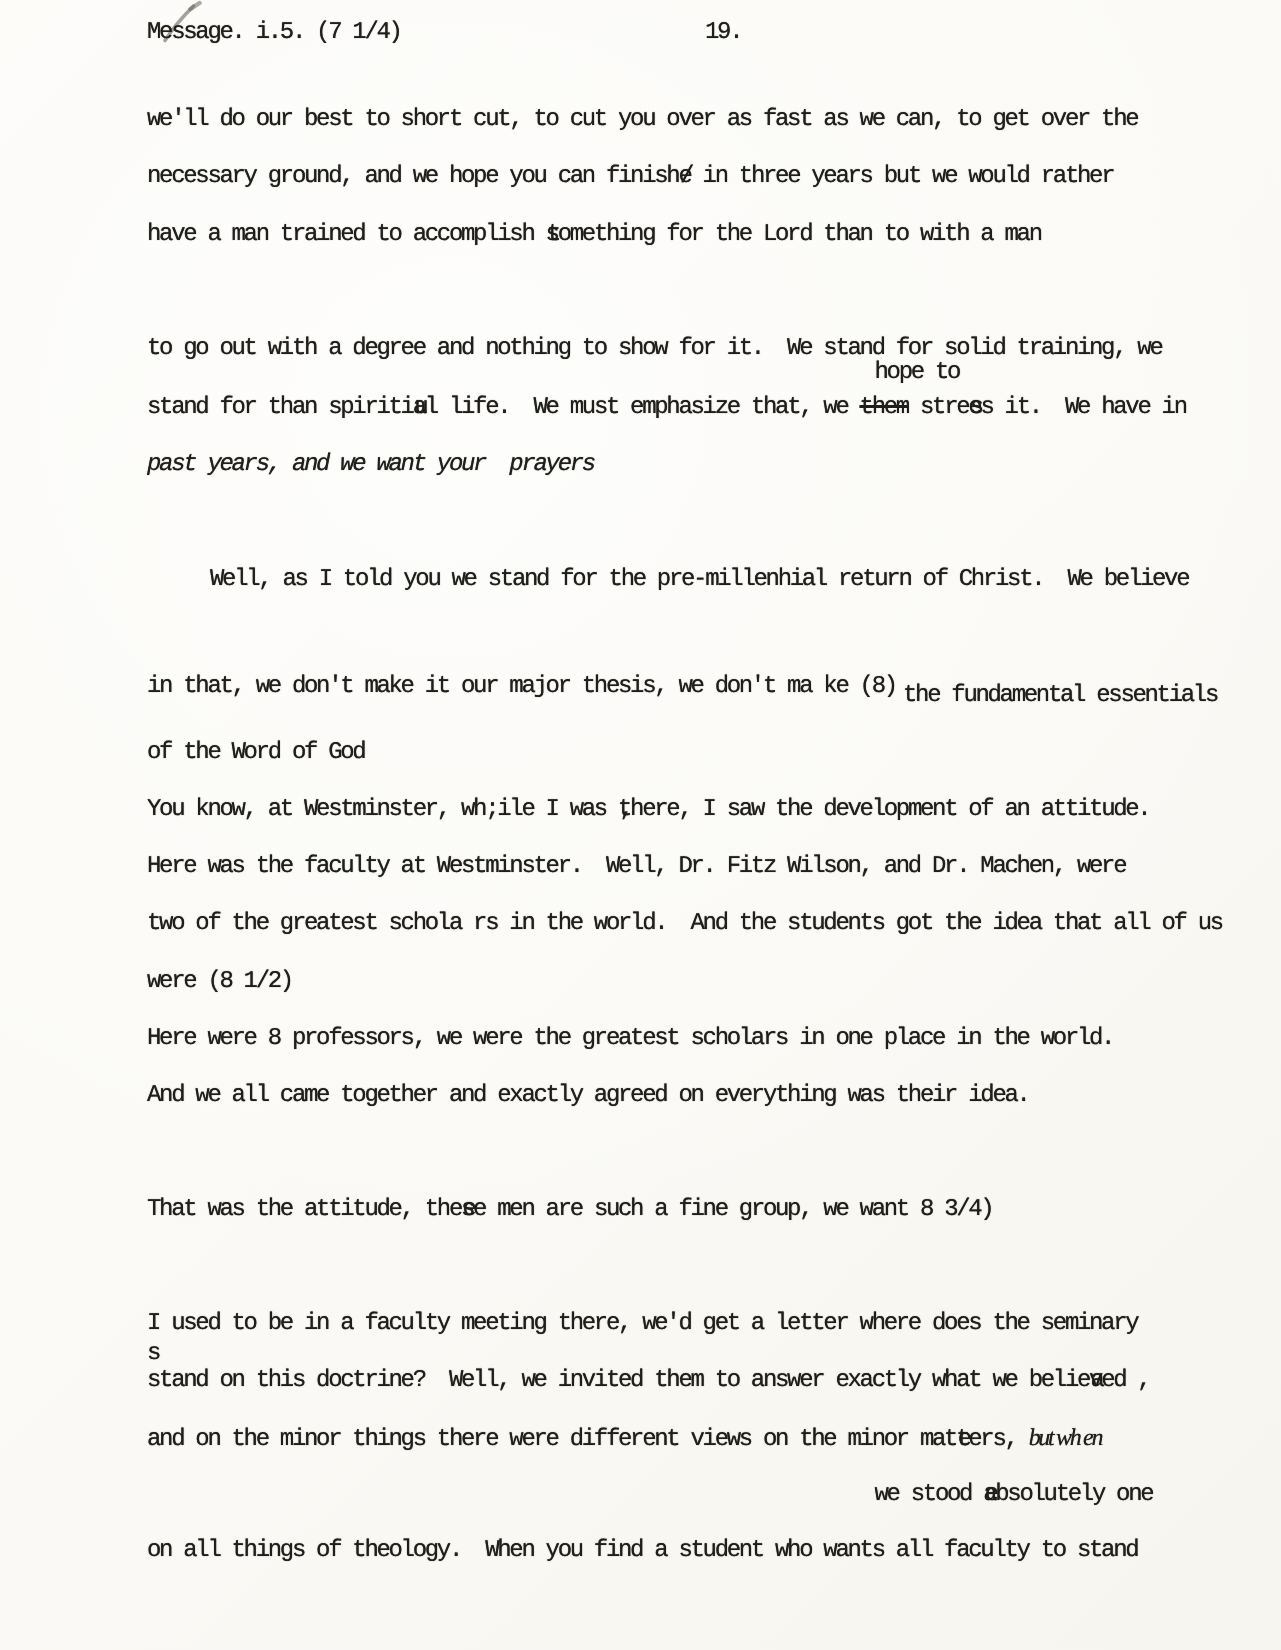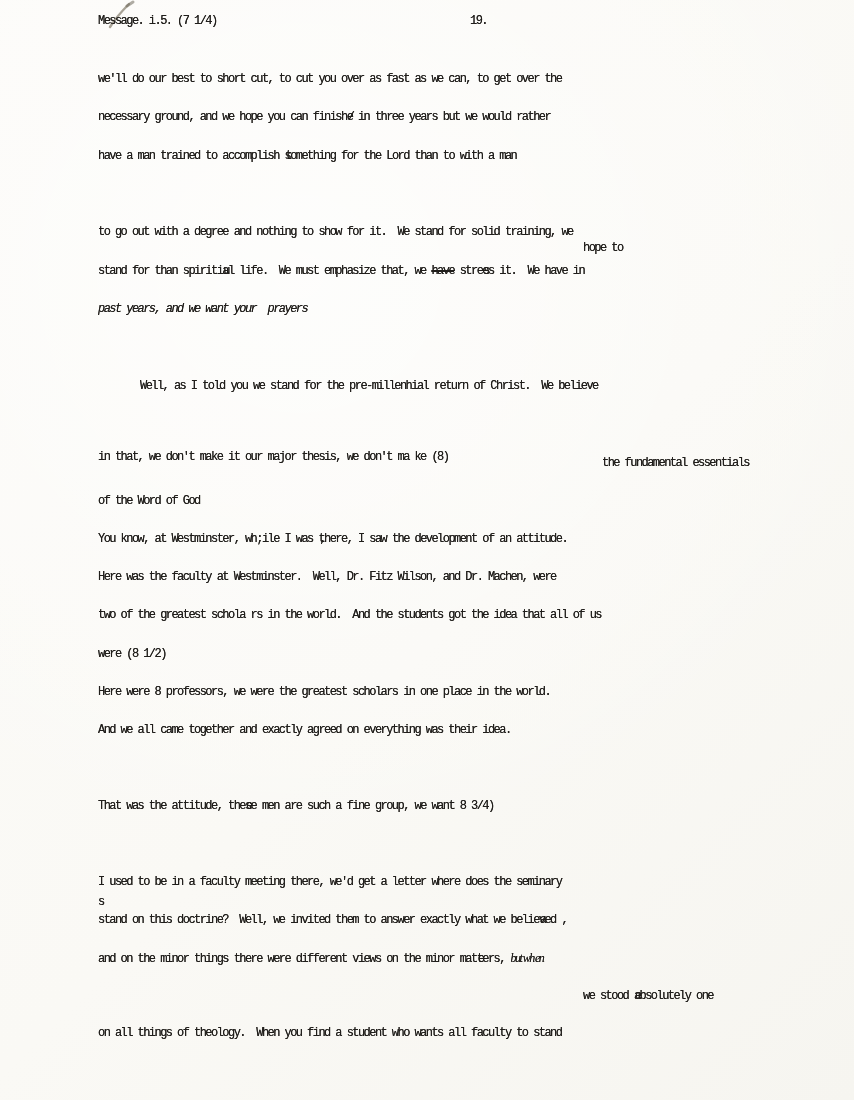--- a/index.html
+++ b/index.html
@@ -17,21 +17,21 @@
   .paper {
     position: absolute;
     inset: 0;
     background:
       radial-gradient(ellipse 120% 90% at 35% 25%, rgba(255,255,255,0.65), rgba(0,0,0,0) 60%),
       linear-gradient(135deg, #fcfbf8 0%, #faf9f5 55%, #f6f5f0 100%);
   }
   .line {
     position: absolute;
     white-space: pre;
-    font-size: 12px;
+    font-size: 16px;
     line-height: 19px;
     letter-spacing: -1.55px;
     color: #201e1b;
     text-shadow: 0 0 0.6px rgba(32,30,27,0.9);
   }
   .line span { display: inline-block; }
   
   .ov { position: relative; }
   .ov::after {
     content: attr(data-over);
@@ -59,21 +59,21 @@
 
   <div class="line" style="left:98px; top:12px">Message. i.5. (7 1/4)</div>
   <div class="line" style="left:470px; top:12px">19.</div>
 
   <div id="lines">
       <div class="line" style="left: 98px; top: 70px;"><span>we'll do our best to short cut, to cut you over as fast as we can, to get over the</span></div>
       <div class="line" style="left: 98px; top: 108px;"><span>necessary ground, and we hope you can finish</span><span class="ov" data-over="/">e</span><span> in three years but we would rather</span></div>
       <div class="line" style="left: 98px; top: 147px;"><span>have a man trained to accomplish </span><span class="ov" data-over="t">s</span><span>omething for the Lord than to with a man</span></div>
       <div class="line" style="left: 98px; top: 223px;"><span>to go out with a degree and nothing to show for it.  We stand for solid training, we</span></div>
       <div class="line" style="left: 583px; top: 239px;"><span>hope to</span></div>
-      <div class="line" style="left: 98px; top: 262px;"><span>stand for than spiriti</span><span class="ov" data-over="u">a</span><span>l life.  We must emphasize that, we </span><span class="strike">have</span><span> stre</span><span class="ov" data-over="s">e</span><span>s it.  We have in</span></div>
+      <div class="line" style="left: 98px; top: 262px;"><span>stand for than spiriti</span><span class="ov" data-over="u">a</span><span>l life.  We must emphasize that, we </span><span class="strike">them</span><span> stre</span><span class="ov" data-over="s">e</span><span>s it.  We have in</span></div>
       <div class="line" style="left: 98px; top: 300px; font-style: italic;"><span>past years, and we want your  prayers</span></div>
       <div class="line" style="left: 140px; top: 377px;"><span>Well, as I told you we stand for the pre-millenhial return of Christ.  We believe</span></div>
       <div class="line" style="left: 98px; top: 415px; margin-top: 33px;"><span>in that, we don't make it our major thesis, we don't ma ke (8)</span></div>
       <div class="line" style="left: 602px; top: 454px;"><span>the fundamental essentials</span></div>
       <div class="line" style="left: 98px; top: 492px;"><span>of the Word of God</span></div>
       <div class="line" style="left: 98px; top: 530px;"><span>You know, at Westminster, wh;ile I was </span><span class="ov" data-over=",">t</span><span>here, I saw the development of an attitude.</span></div>
       <div class="line" style="left: 98px; top: 568px;"><span>Here was the faculty at Westminster.  Well, Dr. Fitz Wilson, and Dr. Machen, were</span></div>
       <div class="line" style="left: 98px; top: 606px;"><span>two of the greatest schola rs in the world.  And the students got the idea that all of us</span></div>
       <div class="line" style="left: 98px; top: 645px;"><span>were (8 1/2)</span></div>
       <div class="line" style="left: 98px; top: 683px;"><span>Here were 8 professors, we were the greatest scholars in one place in the world.</span></div>

